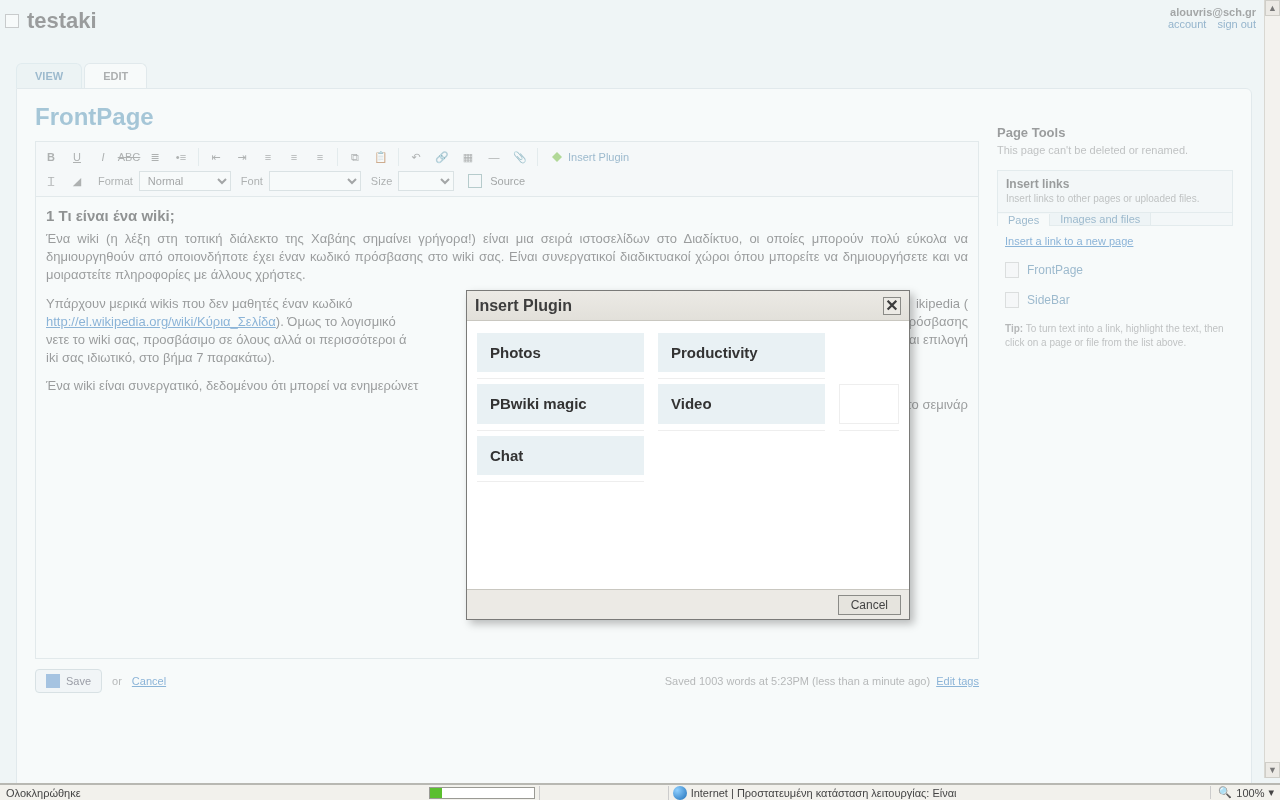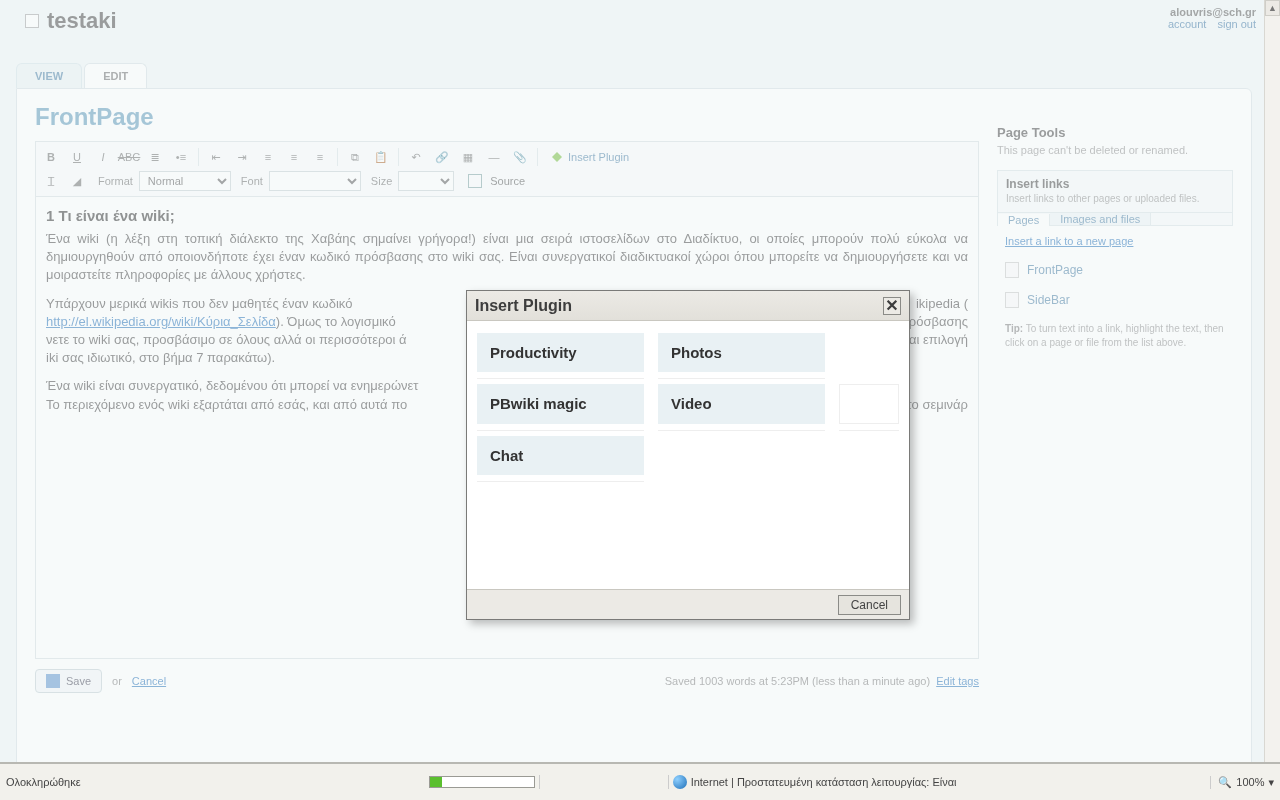--- a/index.html
+++ b/index.html
@@ -10,21 +10,21 @@
     color: #555;
     overflow: hidden;
     width: 1280px;
     height: 800px;
     position: relative;
   }
   .faded { opacity: 0.55; }
 
   
   .top {
-    padding: 8px 16px 0 25px;
+    padding: 8px 16px 0 5px;
     position: relative;
     height: 56px;
   }
   .wiki-title-row {
     display: flex;
     align-items: center;
     gap: 8px;
   }
   .home-icon {
     width: 14px; height: 14px;
@@ -201,21 +201,21 @@
     display:flex;align-items:center;justify-content:flex-end;padding:0 8px;
   }
   .btn-cancel{
     border:1px solid #8b8b87;background:#e6e4de;
     padding:2px 12px;font-size:12px;color:#444;cursor:pointer;
   }
 
   
   .statusbar{
     position:absolute; left:0; right:0; bottom:0;
-    height:38px; background:#f2f1ec;
+    height:17px; background:#f2f1ec;
     border-top:2px solid #b8b8b2;
     display:flex; align-items:center;
     font-size:11px; color:#444;
     padding:0 6px; gap:4px;
   }
   .progress{width:106px;height:12px;border:1px solid #9a9a94;background:#fff;display:flex;}
   .progress .bar{width:12%;background:#5bbf2e;}
   .globe{width:14px;height:14px;border-radius:50%;background:radial-gradient(circle at 30% 30%,#8fd0ff,#1e6fb8);display:inline-block;}
   .zoom{display:flex;align-items:center;gap:4px;margin-left:auto;border-left:1px solid #ccc;padding-left:8px;}
   .status-sep{width:1px;height:14px;background:#ccc;}
@@ -313,21 +313,21 @@
         <p>
           <span>Υπάρχουν  μερικά wikis που δεν μαθητές έναν κωδικό</span>
           <span style="float:right">ikipedia (</span><br>
           <a href="#">http://el.wikipedia.org/wiki/Κύρια_Σελίδα</a><span>).  Όμως το λογισμικό</span>
           <span style="float:right">bwiki) απαιτεί  από τους χρήστες  να έχουν  έναν κωδικό πρόσβασης</span><br>
           <span>νετε το wiki σας,  προσβάσιμο σε όλους αλλά οι περισσότεροι ά</span><span style="float:right">μόνο με συγκεκριμένες ομάδες ανθρώπων  και αυτή  είναι επιλογή</span><br>
           <span>iki σας ιδιωτικό, στο βήμα 7 παρακάτω).</span>
         </p>
         <p>
           <span>Ένα wiki είναι συνεργατικό, δεδομένου ότι μπορεί να ενημερώνετ</span><br>
-          <span>Το περιεχόμενο ενός wiki εξαρτάται από  εσάς, και από αυτά πο</span><span style="float:right">για τη δημιουργία  wikis  με τους μαθητές σας, σε αυτό το σεμινάρ</span><br>
+          <span style="float:right">για τη δημιουργία  wikis  με τους μαθητές σας, σε αυτό το σεμινάρ</span><br>
         </p>
       </div>
 
       <div class="savebar">
         <span class="save-btn">
           <span class="disk-icon"></span>
           <span>Save</span>
         </span>
         <span>or</span>
         <a href="#">Cancel</a>
@@ -372,22 +372,22 @@
 
 <div class="overlay">
   <div class="dialog">
     <div class="dlg-title">
       <span>Insert Plugin</span>
       <div class="dlg-close">
         <span>✕</span>
       </div>
     </div>
     <div class="dlg-body">
+      <div class="cat-btn">Photos</div>
       <div class="cat-btn">Productivity</div>
-      <div class="cat-btn">Photos</div>
       <div></div>
       <div class="cat-btn">PBwiki magic</div>
       <div class="cat-btn">Video</div>
       <div class="cat-btn small"></div>
       <div class="cat-btn">Chat</div>
     </div>
     <div class="dlg-foot">
       <button class="btn-cancel">Cancel</button>
     </div>
   </div>

